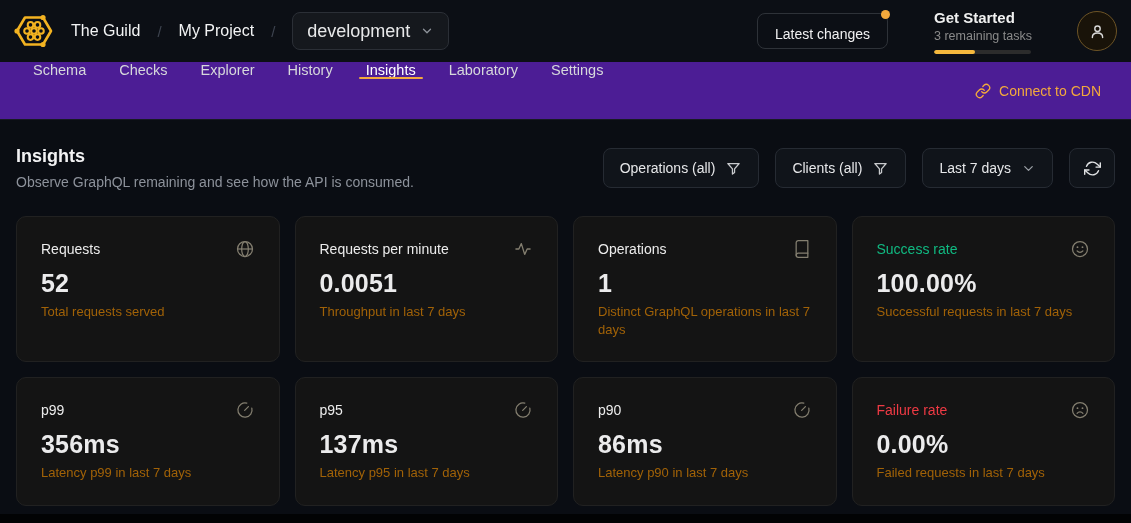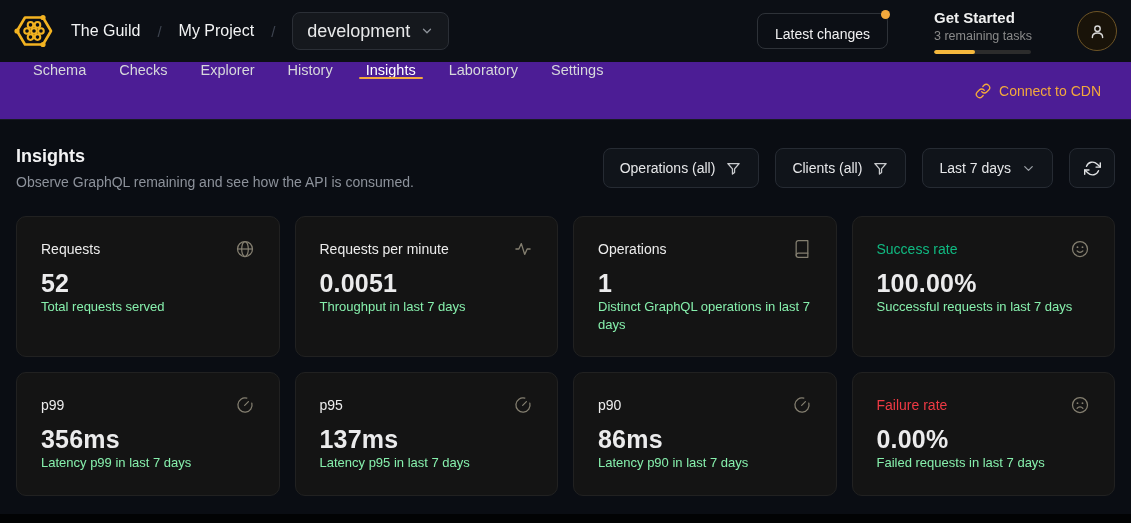--- a/index.html
+++ b/index.html
@@ -100,21 +100,21 @@
   .card {
     background: #141414; border: 1px solid #212121; border-radius: 10px;
     padding: 22px 24px;
   }
   .card-head { display: flex; justify-content: space-between; align-items: center; }
   .card-title { font-size: 14px; font-weight: 500; color: #ececec; }
   .card-title.t-success { color: var(--success); }
   .card-title.t-danger { color: var(--danger); }
   .card-icon { color: #847f70; }
   .card-value { margin-top: 10px; font-size: 25px; font-weight: 700; color: #ebebec; letter-spacing: .2px; }
-  .card-sub { font-size: 13px; color: #86efac; line-height: 1.4; }
+  .card-sub { margin-top: 5px; font-size: 13px; color: #a16207; line-height: 1.4; }
 
   .bottom-strip {
     position: absolute; left: 0; right: 0; bottom: 0;
     height: 9px; background: #020304;
   }
 </style>
 </head>
 <body>
 
 <div class="header">

